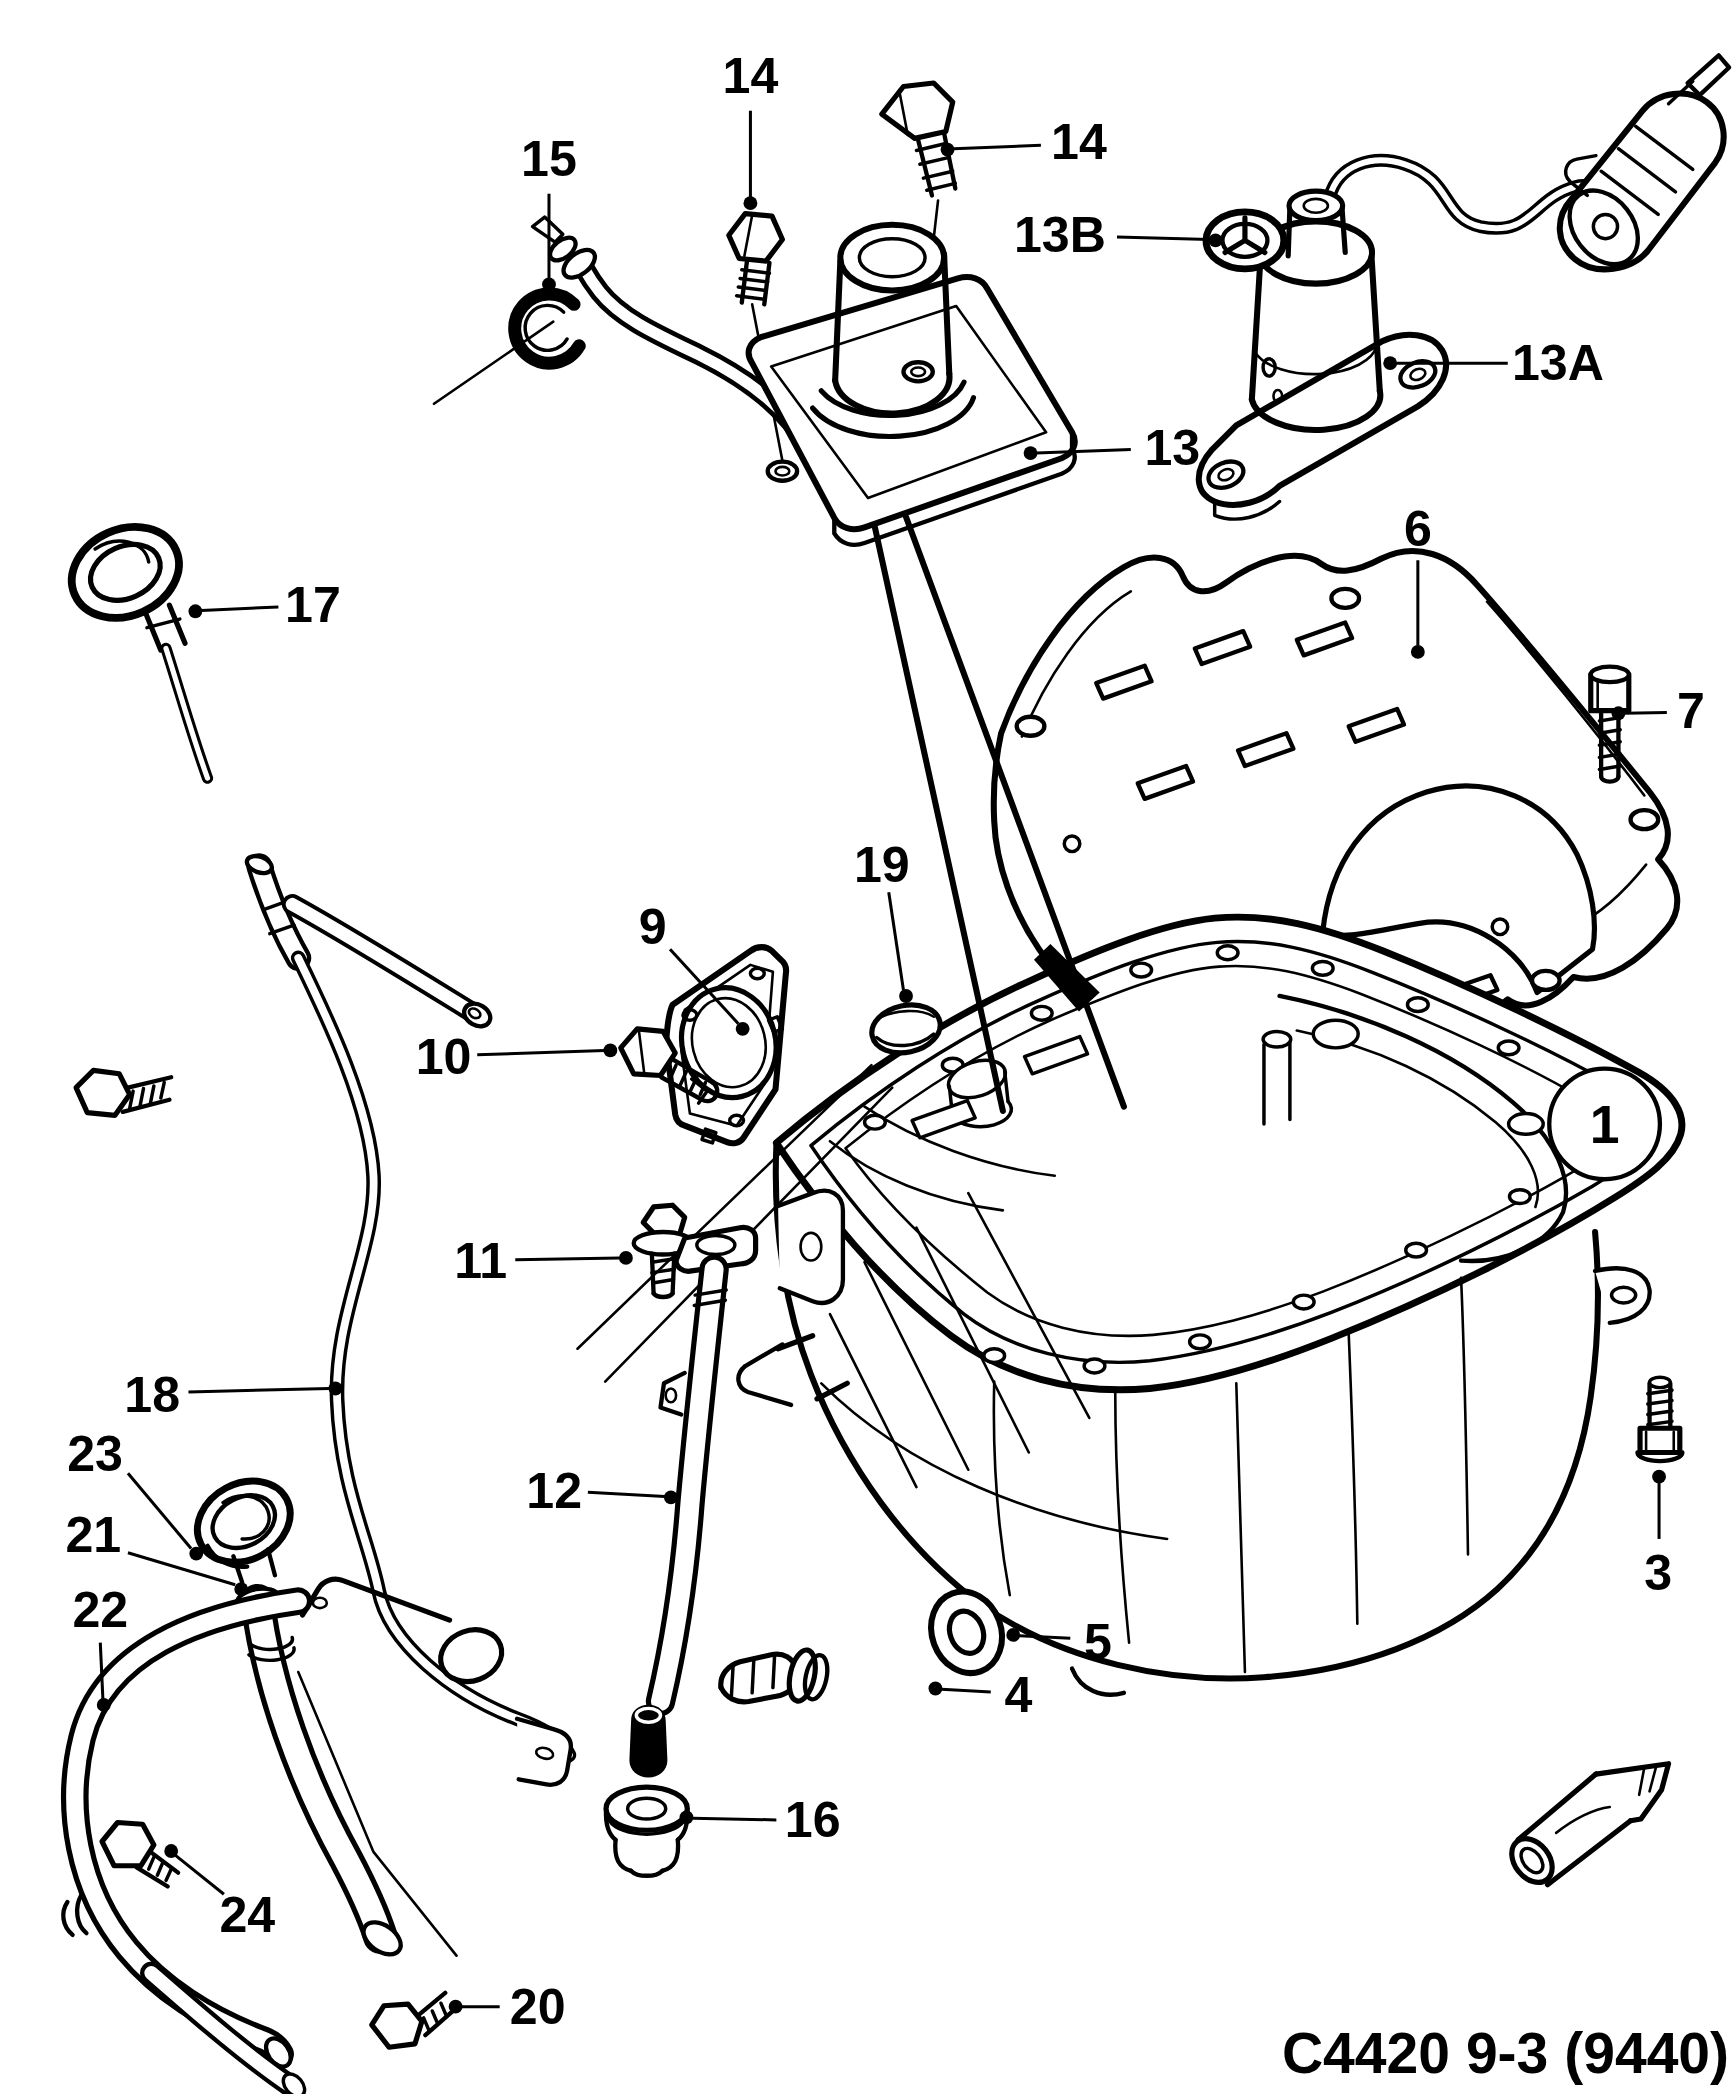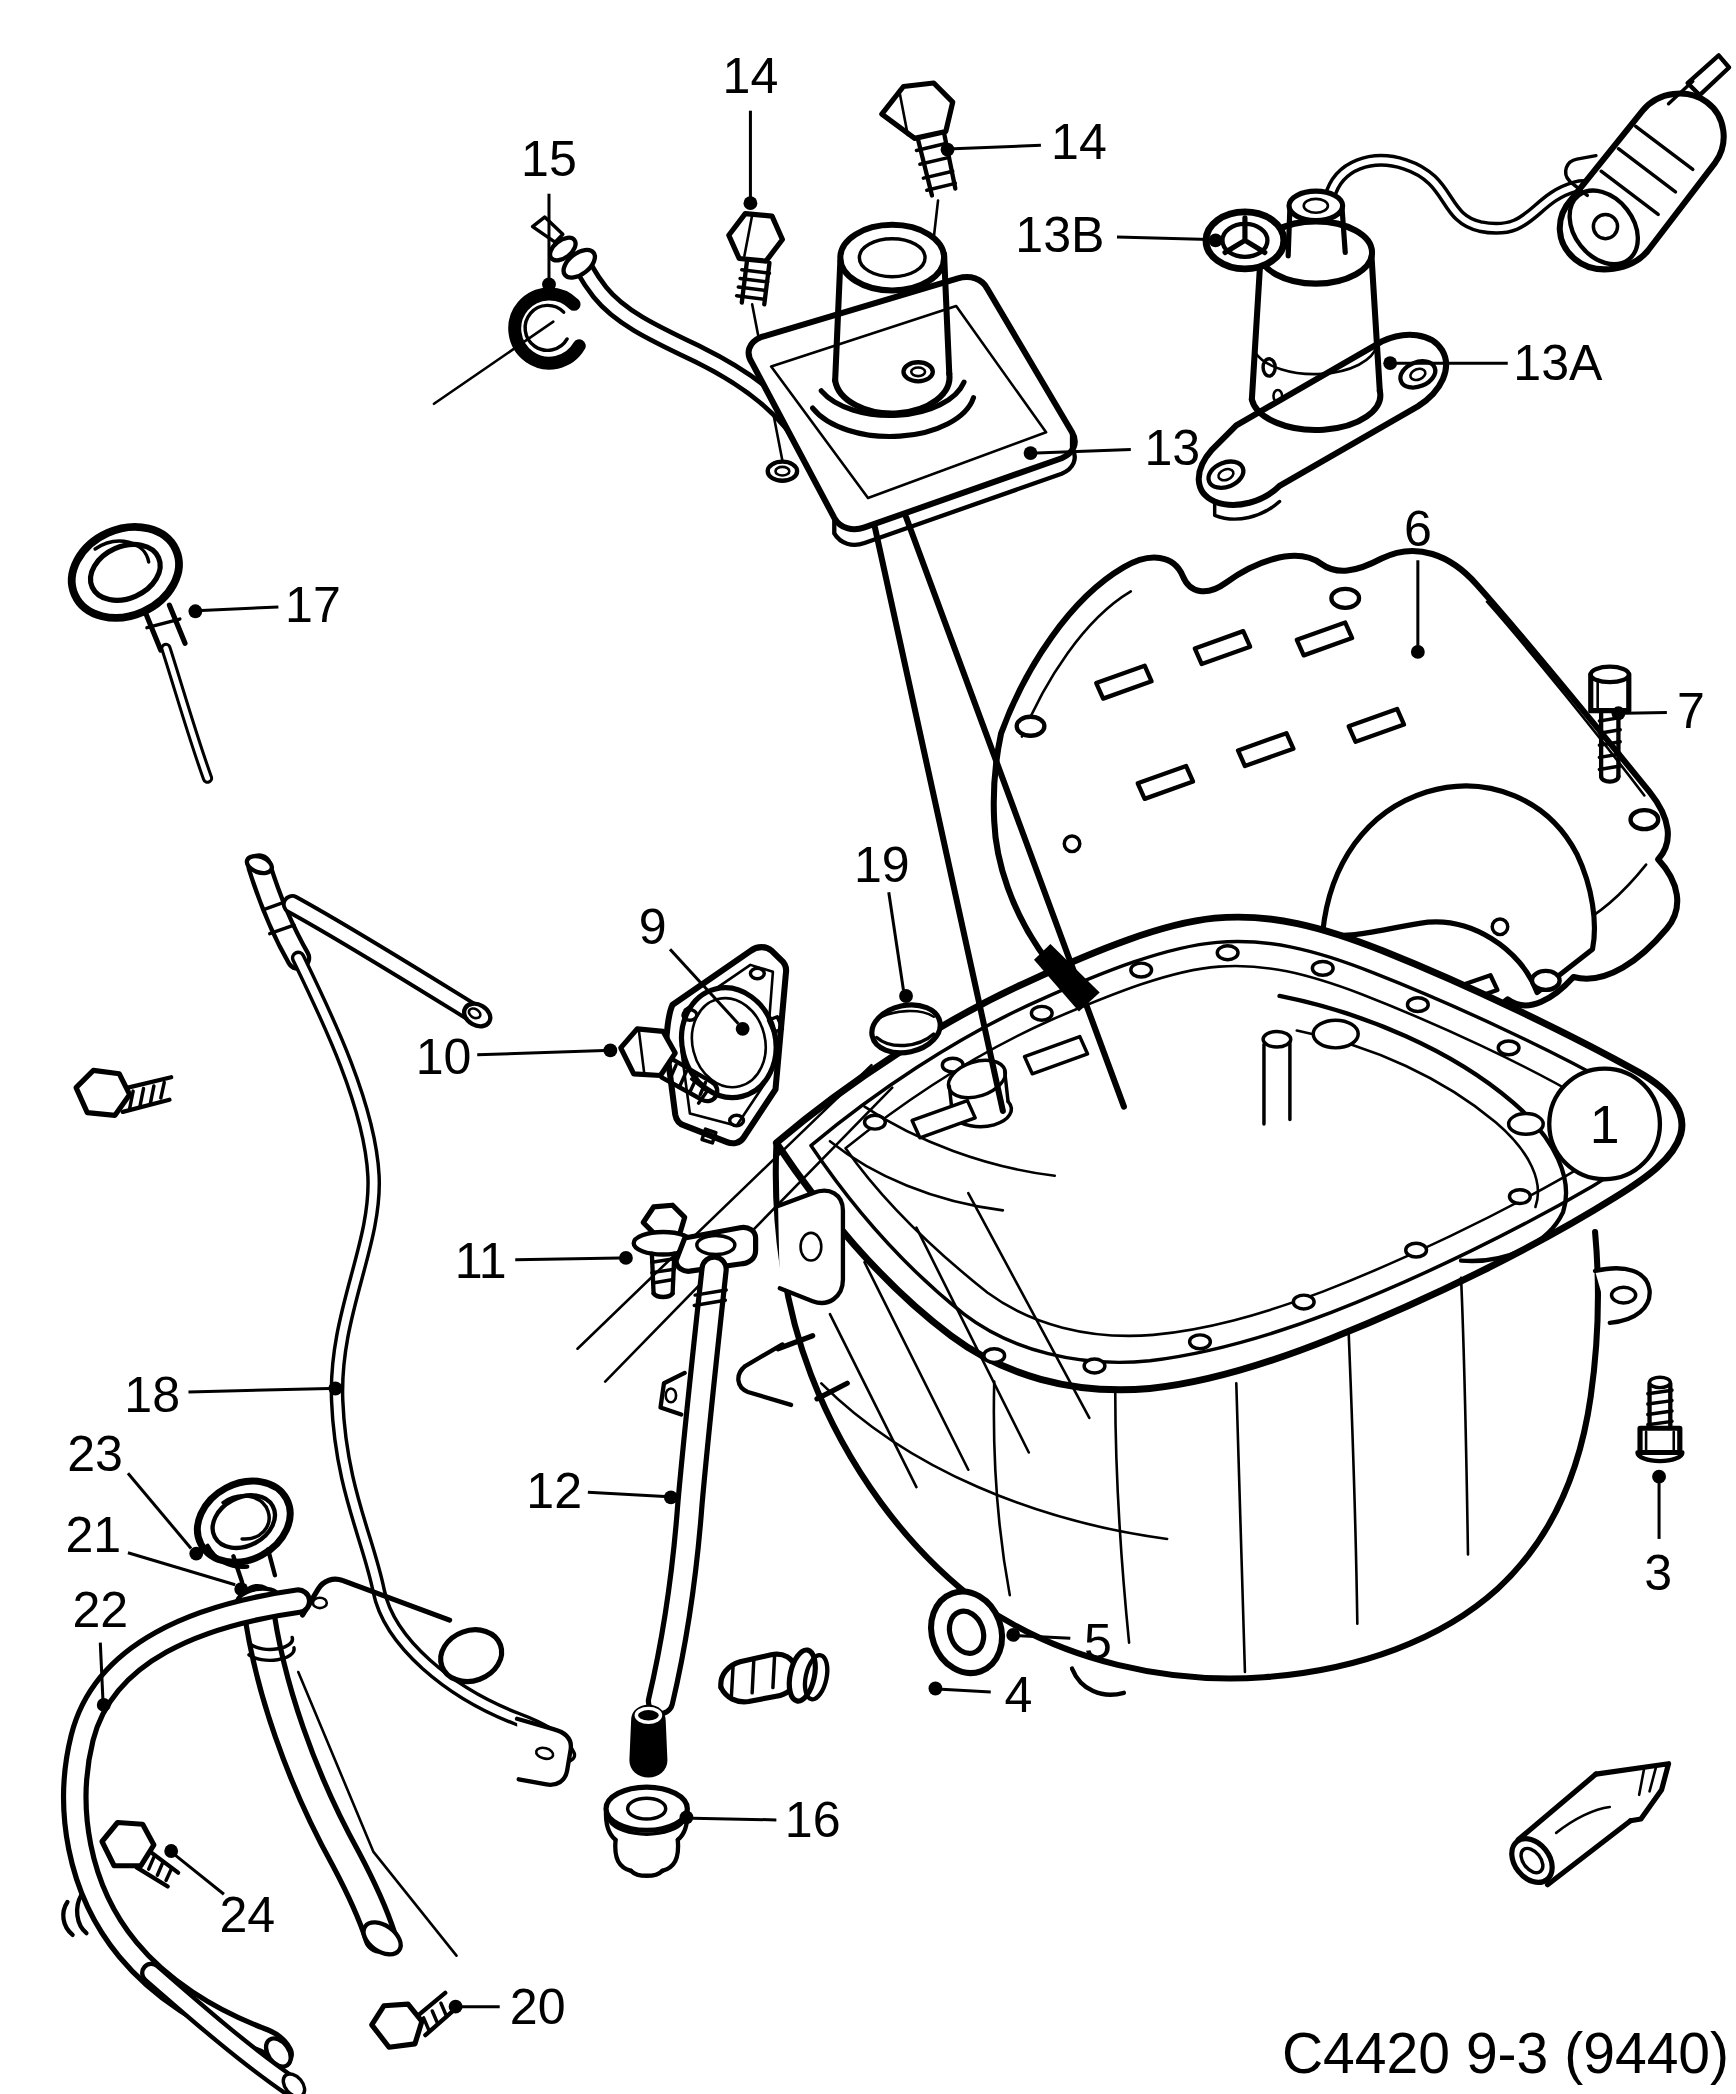--- a/index.html
+++ b/index.html
@@ -1,16 +1,16 @@
 <!DOCTYPE html>
 <html style="font-size:14px"><head>
 <meta charset="utf-8">
 <style>
   html,body{margin:0;padding:0;background:#fff;}
-  #stage{position:relative;width:1736px;height:2094px;background:#fff;overflow:hidden;}
+  #stage{position:relative;width:1736px;height:2094px;background:#fff;overflow:hidden;font-weight:bold;}
   svg{display:block;}
   .co-text{font-family:"Liberation Sans",sans-serif;font-size:58px;fill:#000;}
   .co-text.big{font-size:62px;}
   #part-code-text{font-family:"Liberation Sans",sans-serif;font-size:66px;fill:#000;}
 </style>
 </head>
 <body>
 
 <div id="stage">
 <svg viewBox="0 0 2008 2422" width="1736" height="2094">

